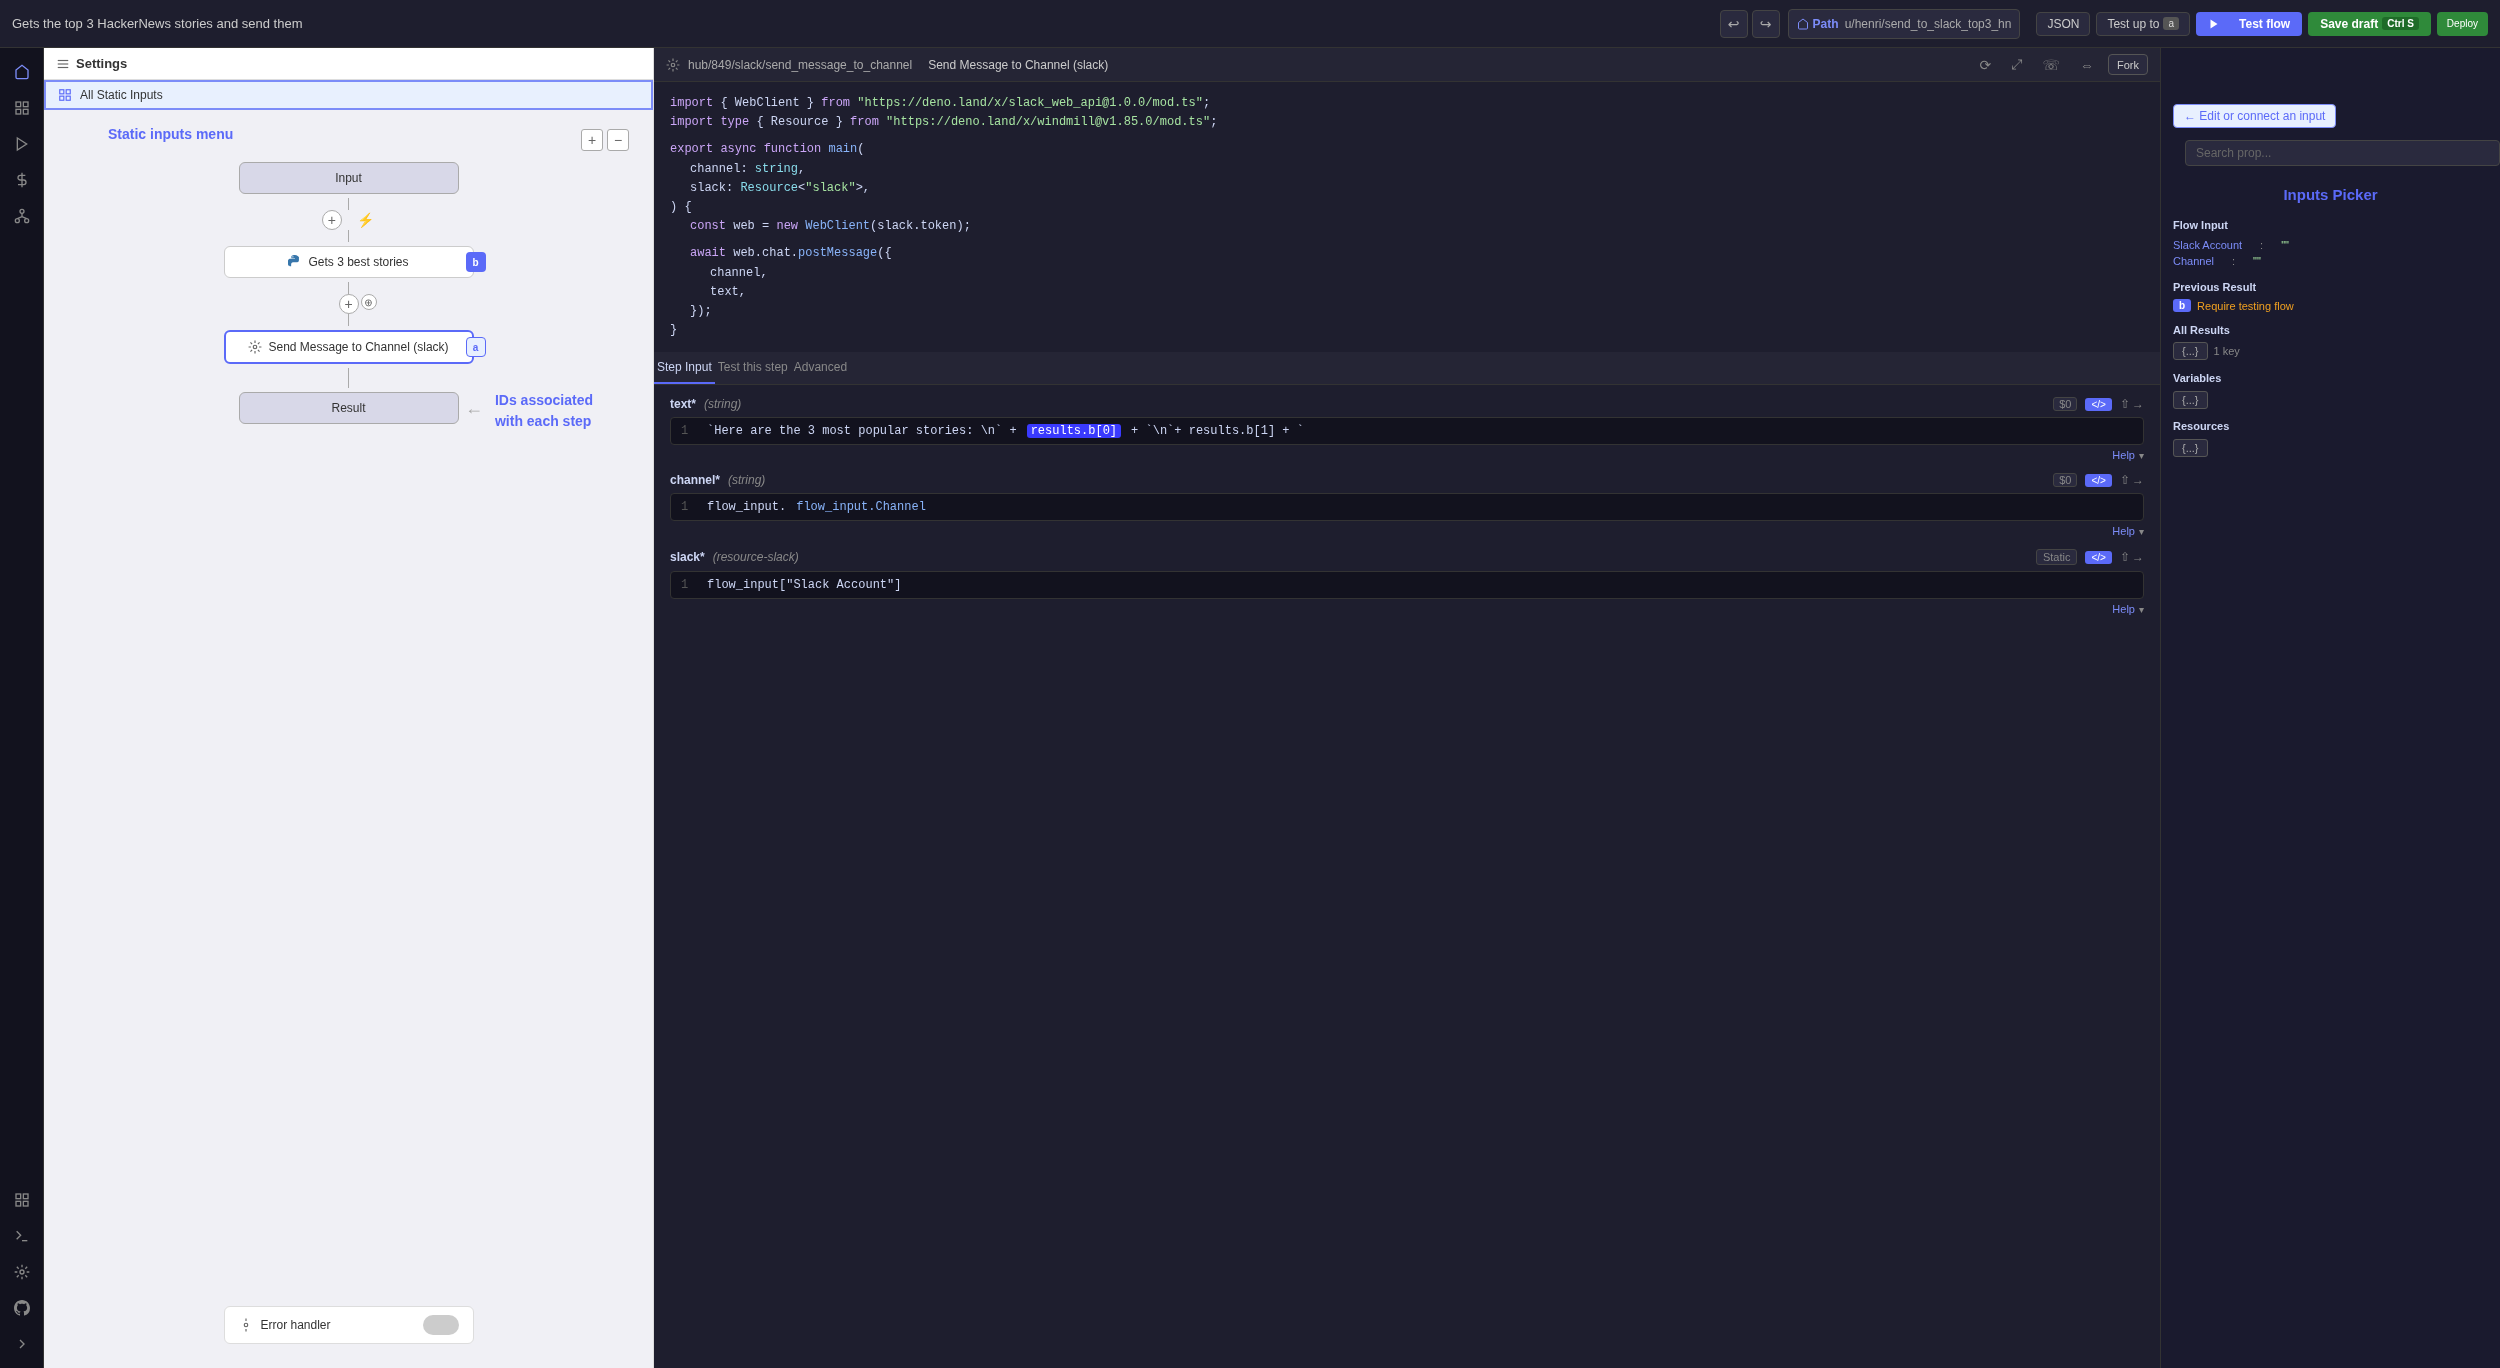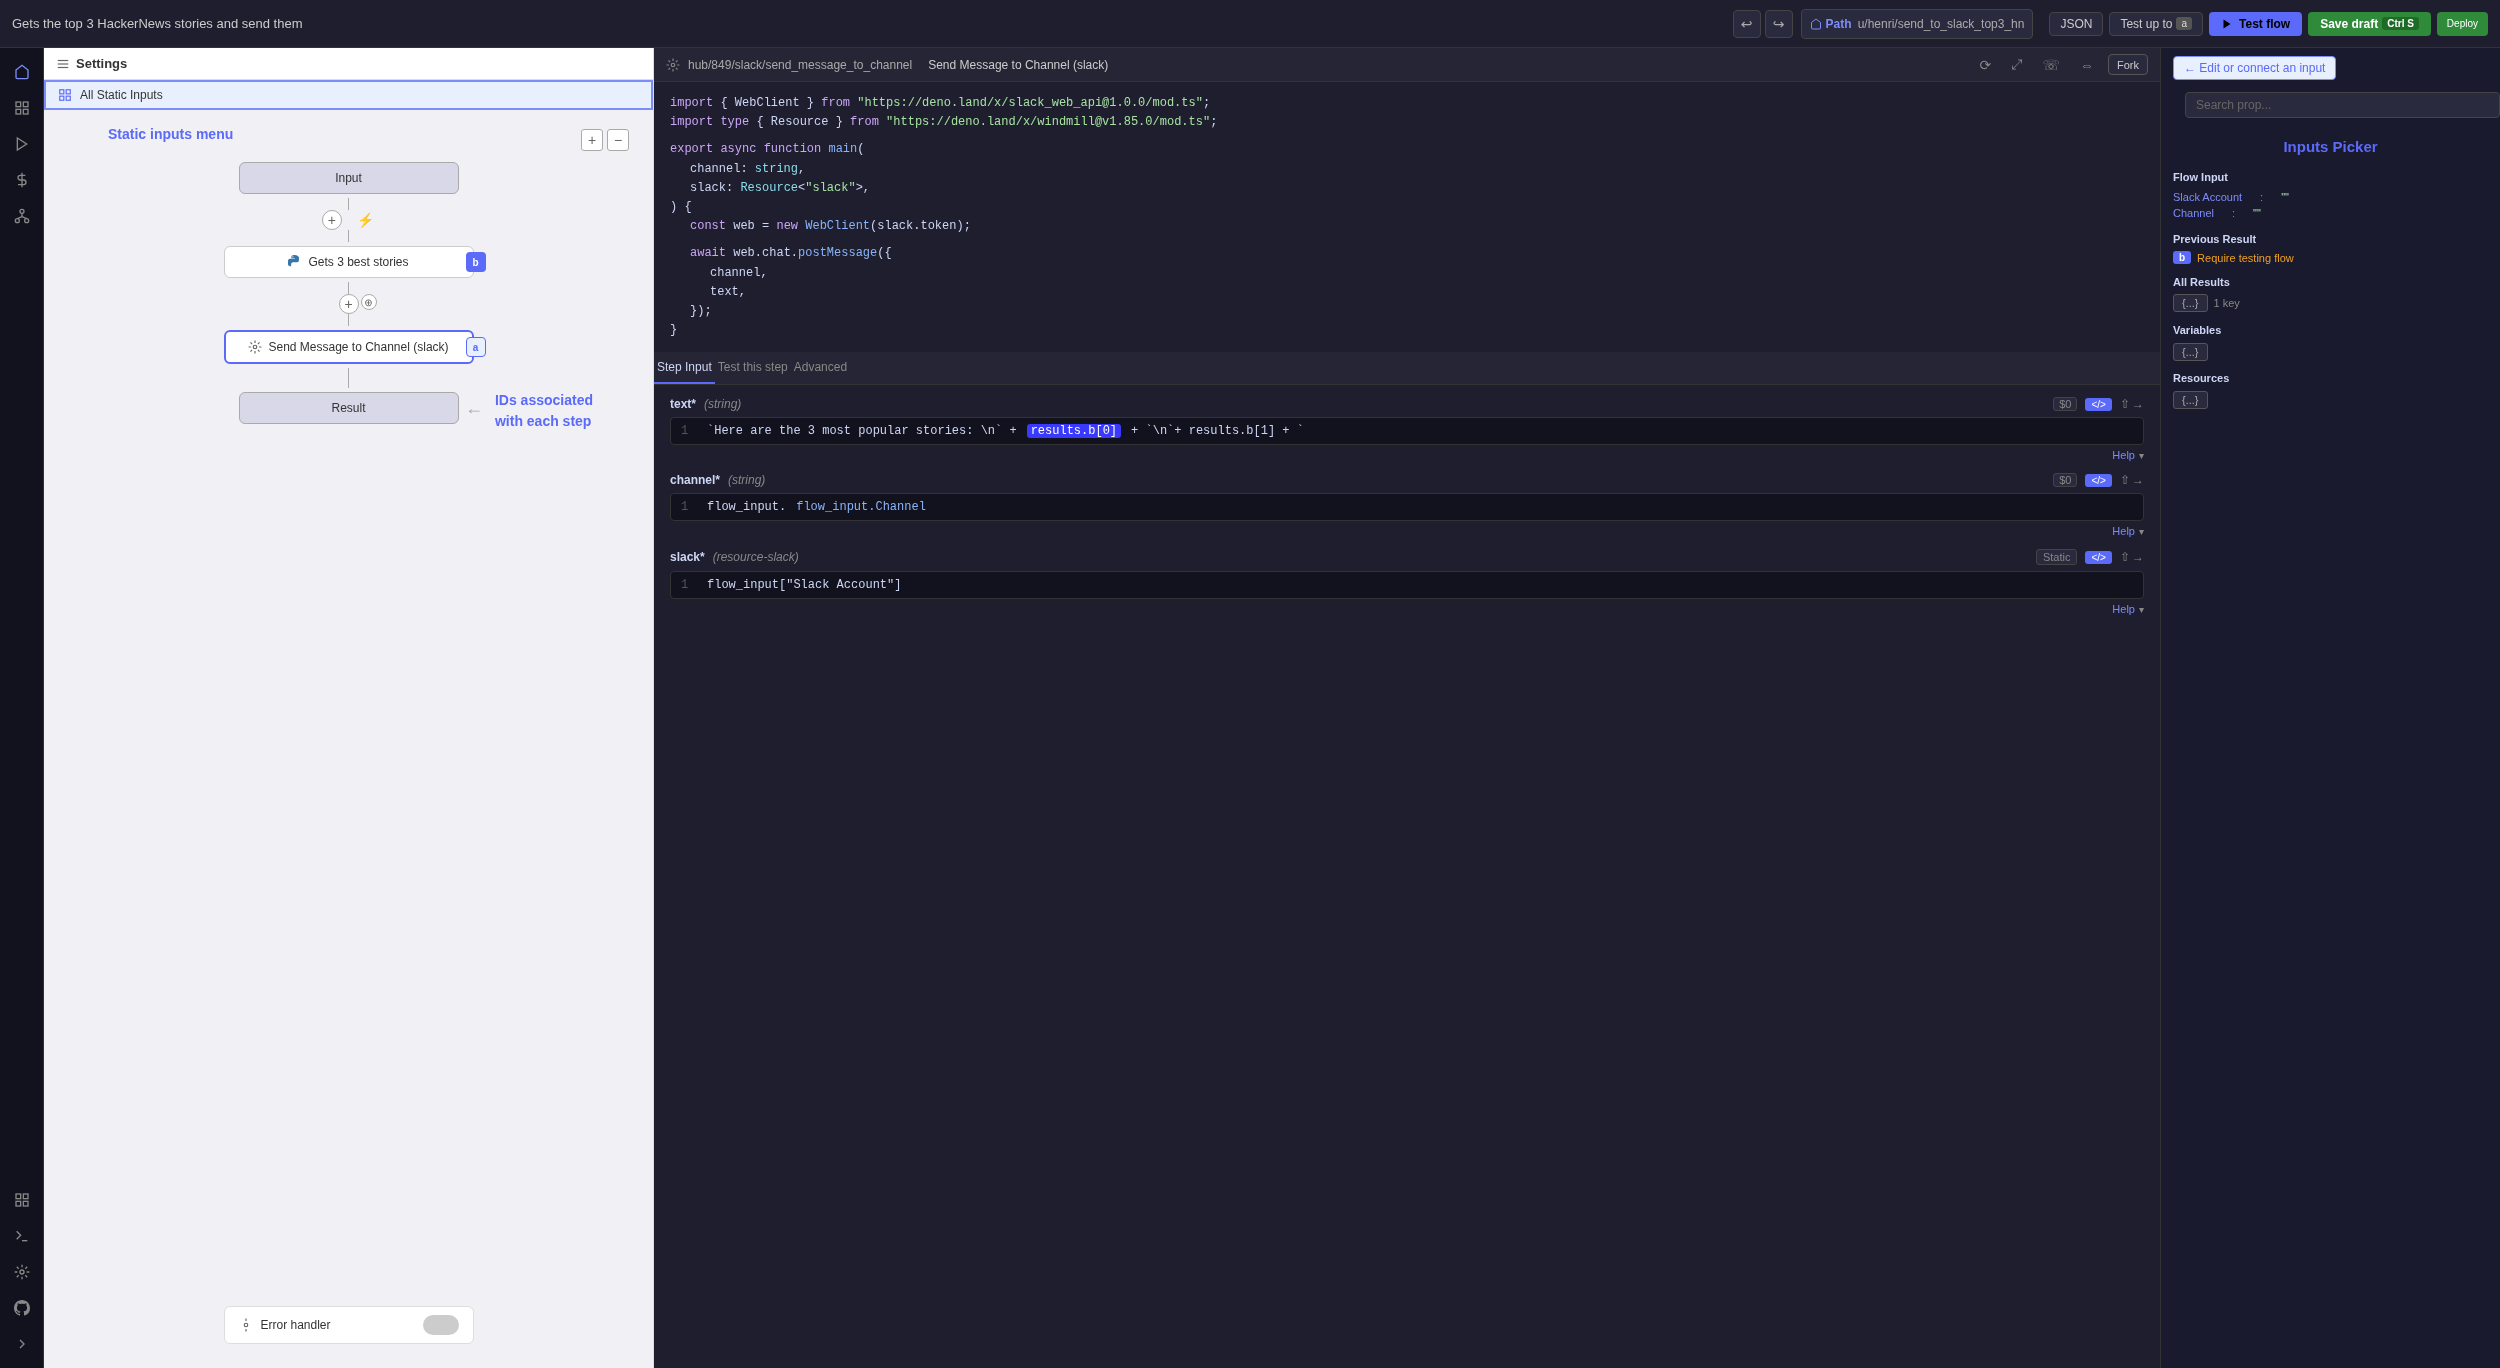--- a/index.html
+++ b/index.html
@@ -10,21 +10,21 @@
     .topbar-title { color: #ccc; font-size: 13px; flex: 1; white-space: nowrap; overflow: hidden; text-overflow: ellipsis; }
     .topbar-undo-redo { display: flex; gap: 4px; }
     .topbar-undo-redo button { background: #2a2a3e; border: 1px solid #444; color: #aaa; border-radius: 4px; width: 28px; height: 28px; cursor: pointer; font-size: 14px; display: flex; align-items: center; justify-content: center; }
     .path-area { display: flex; align-items: center; gap: 6px; background: #2a2a3e; border: 1px solid #444; border-radius: 4px; padding: 2px 8px; height: 30px; }
     .path-label { color: #7c8cf8; font-size: 12px; font-weight: 600; display: flex; align-items: center; gap: 4px; }
     .path-value { color: #aaa; font-size: 12px; }
     .topbar-actions { display: flex; gap: 6px; margin-left: 8px; }
     .btn-json { background: #2a2a3e; border: 1px solid #444; color: #ccc; border-radius: 4px; padding: 4px 10px; font-size: 12px; cursor: pointer; }
     .btn-testup { background: #2a2a3e; border: 1px solid #444; color: #ccc; border-radius: 4px; padding: 4px 10px; font-size: 12px; cursor: pointer; display: flex; align-items: flex-start; gap: 4px; }
     .btn-testup .badge { background: #555; border-radius: 3px; padding: 1px 5px; font-size: 10px; color: #ddd; }
-    .btn-testflow { background: #5b6af8; border: none; color: #000000; border-radius: 4px; padding: 4px 12px; font-size: 12px; cursor: pointer; font-weight: 600; display: flex; align-items: center; gap: 6px; }
+    .btn-testflow { background: #5b6af8; border: none; color: #ffffff; border-radius: 4px; padding: 4px 12px; font-size: 12px; cursor: pointer; font-weight: 600; display: flex; align-items: center; gap: 19px; }
     .btn-savedraft { background: #2f8a3a; border: none; color: #fff; border-radius: 4px; padding: 4px 12px; font-size: 12px; cursor: pointer; font-weight: 600; display: flex; align-items: center; gap: 4px; }
     .btn-savedraft .shortcut { background: #1e6b28; border-radius: 3px; padding: 1px 5px; font-size: 10px; }
     .btn-deploy { background: #2f8a3a; border: none; color: #fff; border-radius: 4px; padding: 4px 10px; font-size: 10px; cursor: pointer; }
 
     
     .main { display: flex; flex: 1; overflow: hidden; }
 
     
     .sidebar-icons { width: 44px; background: #12121e; display: flex; flex-direction: column; align-items: center; padding: 8px 0; gap: 4px; border-right: 1px solid #333; }
     .sidebar-icon { width: 32px; height: 32px; display: flex; align-items: center; justify-content: center; border-radius: 6px; color: #888; cursor: pointer; font-size: 16px; }
@@ -93,21 +93,21 @@
 
     .help-row { display: flex; justify-content: flex-end; align-items: center; gap: 4px; margin-top: 4px; }
     .help-text { font-size: 11px; color: #7c8cf8; cursor: pointer; }
     .chevron-down { color: #888; font-size: 10px; }
 
     .static-label { font-size: 11px; color: #888; background: #2a2a3e; border: 1px solid #444; border-radius: 3px; padding: 1px 6px; }
 
     
     .inputs-picker { width: 340px; background: #1a1a2e; border-left: 1px solid #333; display: flex; flex-direction: column; }
     .inputs-picker-header { padding: 8px 12px; display: flex; align-items: center; gap: 6px; }
-    .edit-connect-btn { background: #e8f0fe; border: 1px solid #7c8cf8; color: #5b6af8; border-radius: 4px; padding: 4px 10px; font-size: 12px; cursor: pointer; font-weight: 500; }
+    .edit-connect-btn { background: #e8f0fe; border: 1px solid #7c8cf8; color: #5b6af8; border-radius: 4px; padding: 4px 10px; font-size: 12px; cursor: pointer; font-weight: 500; margin-top: 48px; }
     .search-box { background: #2a2a3e; border: 1px solid #444; border-radius: 4px; padding: 5px 10px; font-size: 12px; color: #ccc; width: 100%; margin: 4px 12px; }
     .search-box::placeholder { color: #666; }
 
     .picker-section { padding: 6px 12px; }
     .picker-section-title { font-size: 11px; font-weight: 700; color: #cdd6f4; margin-bottom: 6px; }
     .picker-item { font-size: 11px; color: #aaa; padding: 2px 0; display: flex; align-items: center; gap: 18px; cursor: pointer; }
     .picker-key { color: #7c8cf8; }
     .picker-colon { color: #888; }
     .picker-value { color: #a6e3a1; }
 

